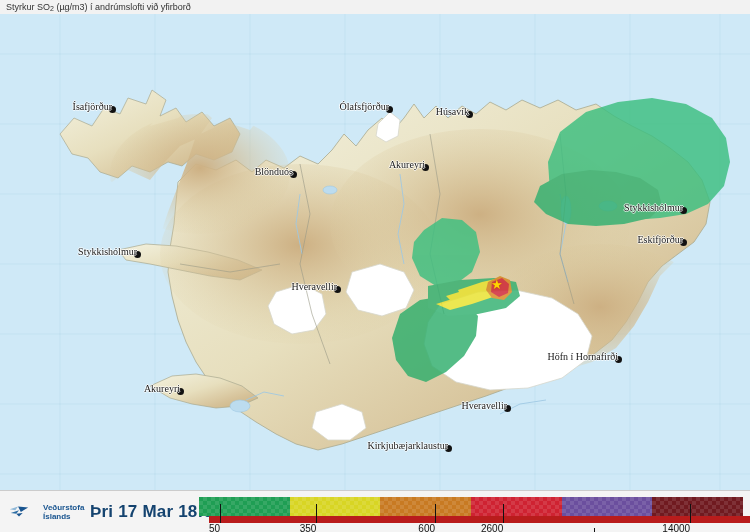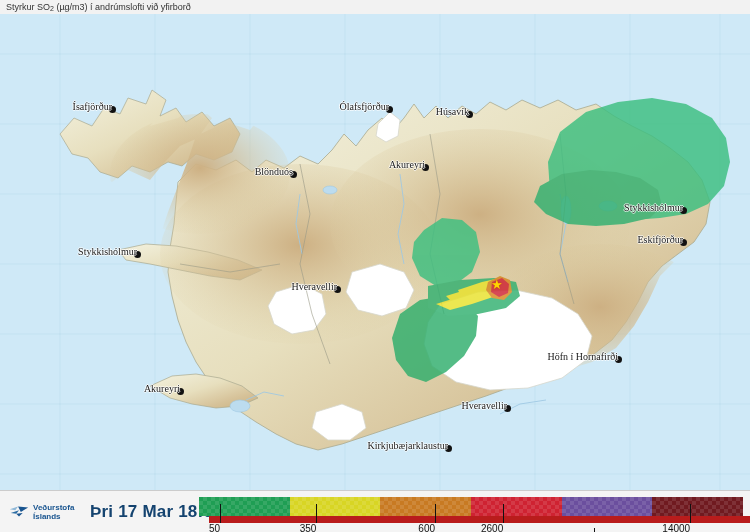--- a/index.html
+++ b/index.html
@@ -47,21 +47,21 @@
     text-shadow:0 0 2px #b34b00;
   }
 
   
   .bottombar{
     position:absolute;left:0;top:490px;width:750px;height:42px;
     background:#f4f4f4;border-top:1px solid #cccccc;
   }
   .logo{
     position:absolute;left:8px;top:8px;width:78px;height:26px;
-    display:flex;align-items:center;gap:3px;
+    display:flex;align-items:center;gap:13px;
   }
   .logo .mark{width:22px;height:22px;flex:0 0 22px;}
   .logo .txt{
     font-size:8px;line-height:9px;color:#18548f;font-weight:bold;
   }
   .timestamp{
     position:absolute;left:90px;top:8px;height:26px;line-height:26px;
     font-size:17px;font-weight:bold;color:#14436f;white-space:nowrap;
     letter-spacing:.2px;
   }

